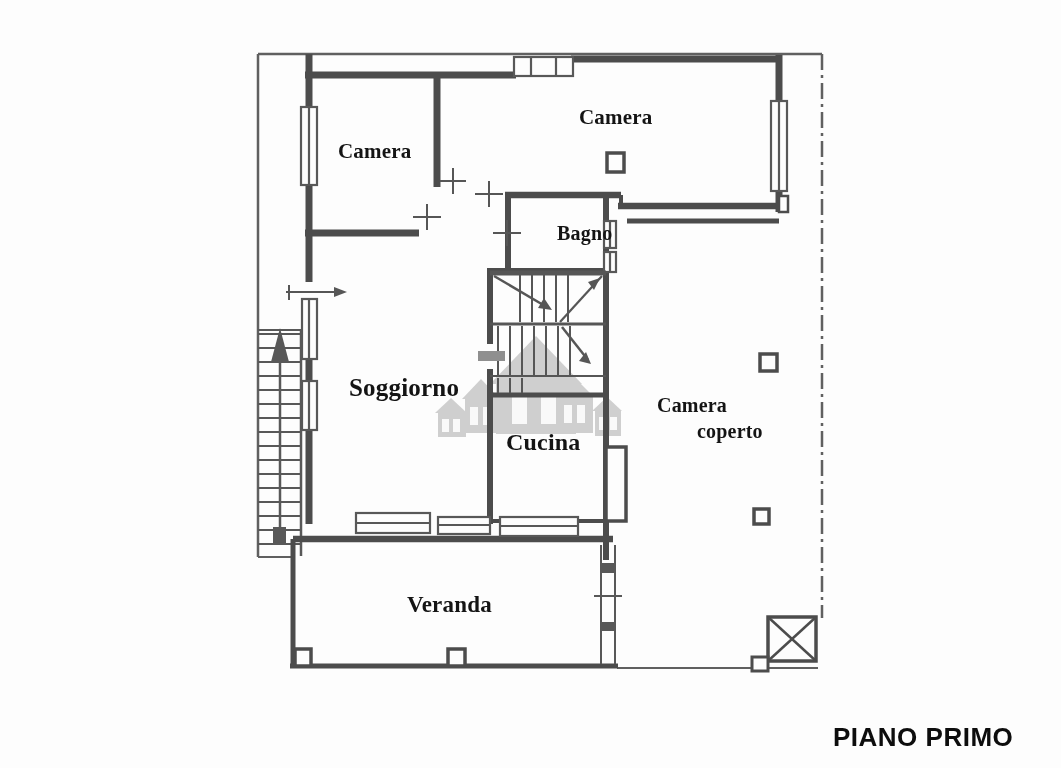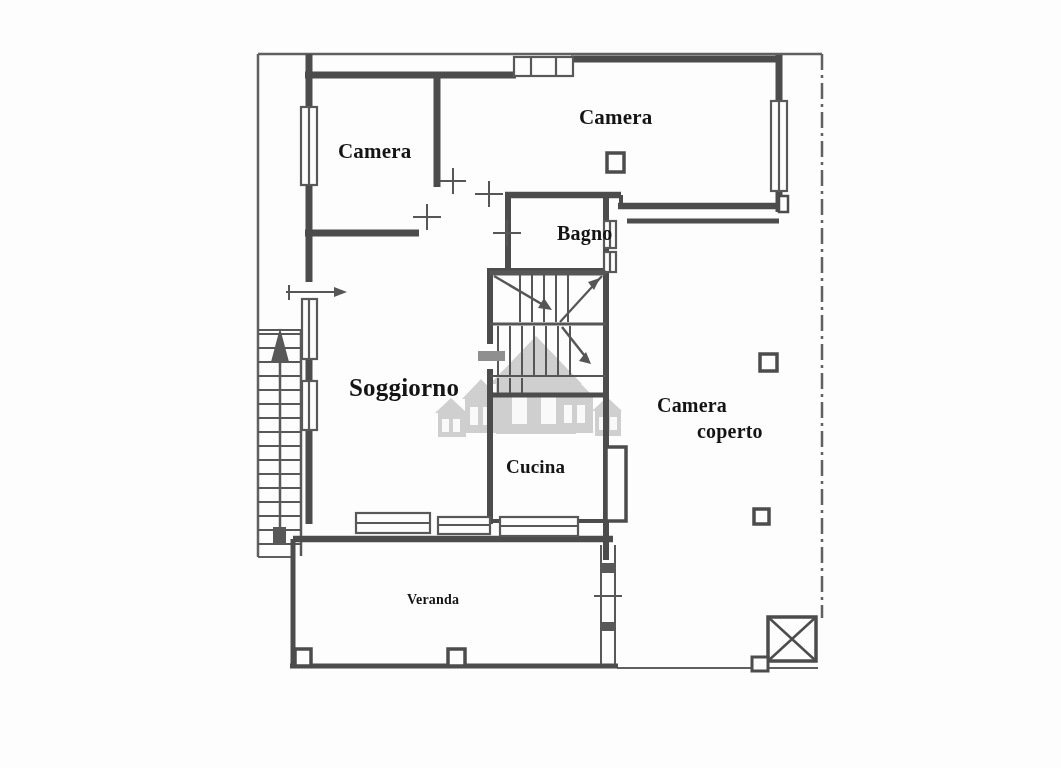--- a/index.html
+++ b/index.html
@@ -16,24 +16,24 @@
     font-family:Liberation Serif, serif;
     font-weight:bold;
     color:#141414;
     white-space:nowrap;
     letter-spacing:0.2px;
   }
   .lbl-camera-left {left:338px;top:139px;font-size:21px;}
   .lbl-camera-right{left:579px;top:105px;font-size:21px;}
   .lbl-bagno       {left:533px;top:222px;font-size:20px;margin-left:24px;}
   .lbl-soggiorno   {left:349px;top:374px;font-size:25px;}
-  .lbl-cucina      {left:506px;top:456px;font-size:19px;}
+  .lbl-cucina      {left:506px;top:429px;font-size:24px;}
   .lbl-portico-1   {left:657px;top:394px;font-size:20px;}
   .lbl-portico-2   {left:697px;top:420px;font-size:20px;text-align:center;}
-  .lbl-veranda     {left:407px;top:592px;font-size:14px;}
+  .lbl-veranda     {left:407px;top:592px;font-size:23px;}
   .floor-title{
     position:absolute;
     left:833px;top:722px;
     font-size:26px;
     font-weight:bold;
     color:#0d0d0d;
     letter-spacing:0.5px;
     white-space:nowrap;
   }
 </style>
@@ -252,14 +252,15 @@
 
 <div class="plan-label lbl-camera-left">Camera</div>
 <div class="plan-label lbl-camera-right">Camera</div>
 <div class="plan-label lbl-bagno">Bagno</div>
 <div class="plan-label lbl-soggiorno">Soggiorno</div>
 <div class="plan-label lbl-cucina">Cucina</div>
 <div class="plan-label lbl-portico-1">Camera</div>
 <div class="plan-label lbl-portico-2">coperto</div>
 <div class="plan-label lbl-veranda">Veranda</div>
 
+<div class="floor-title">PIANO PRIMO</div>
 
 </div>
 
 </body></html>

